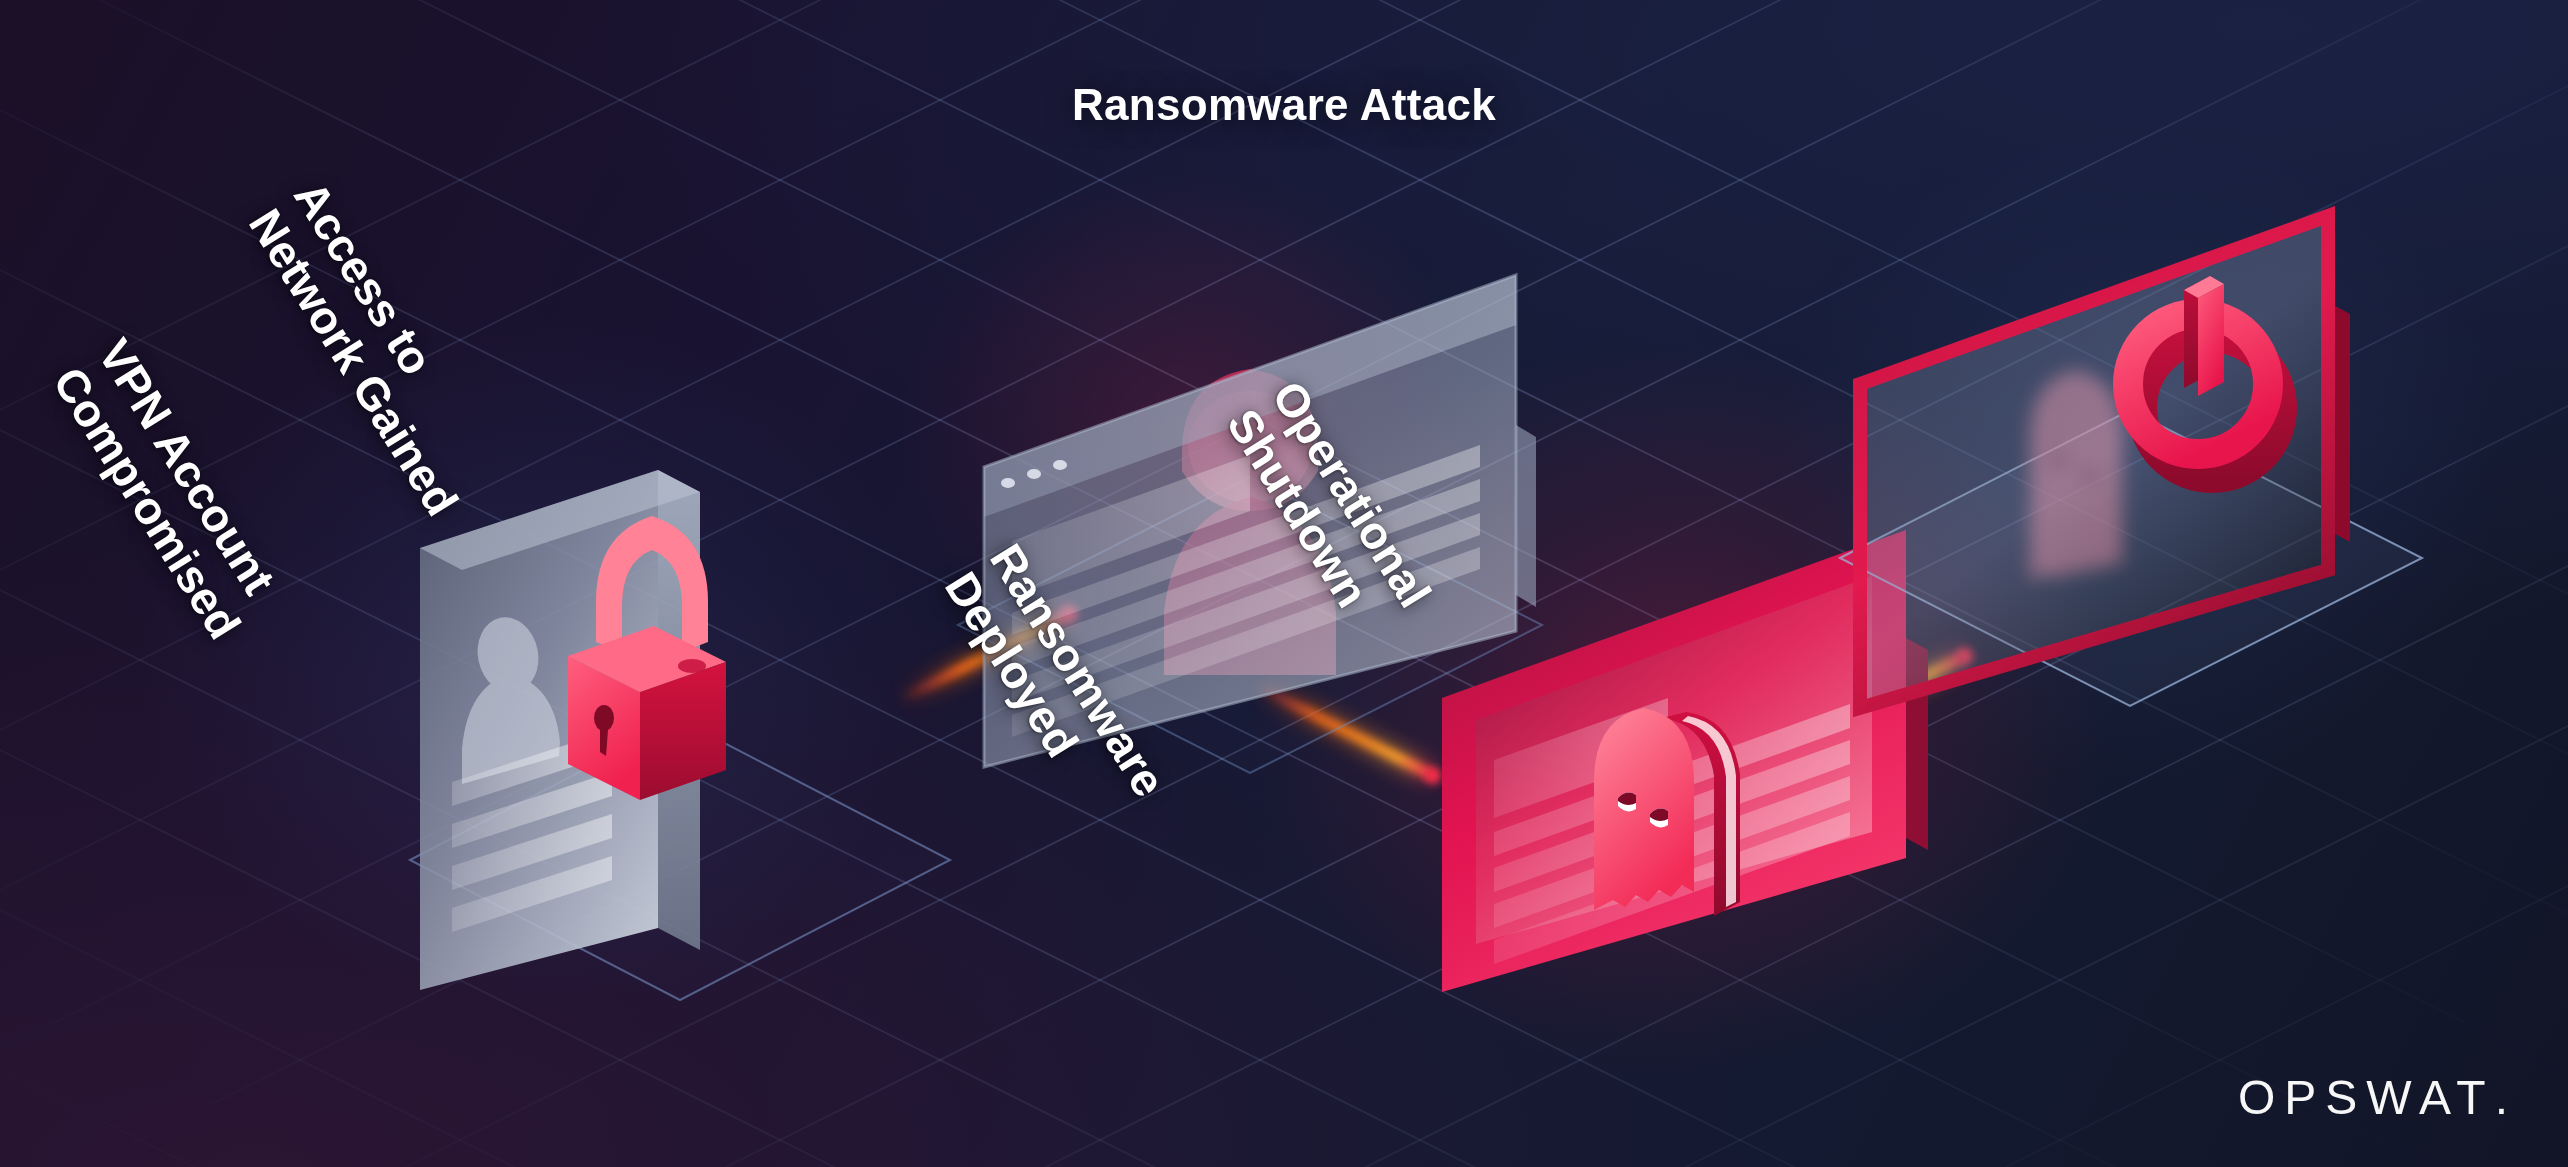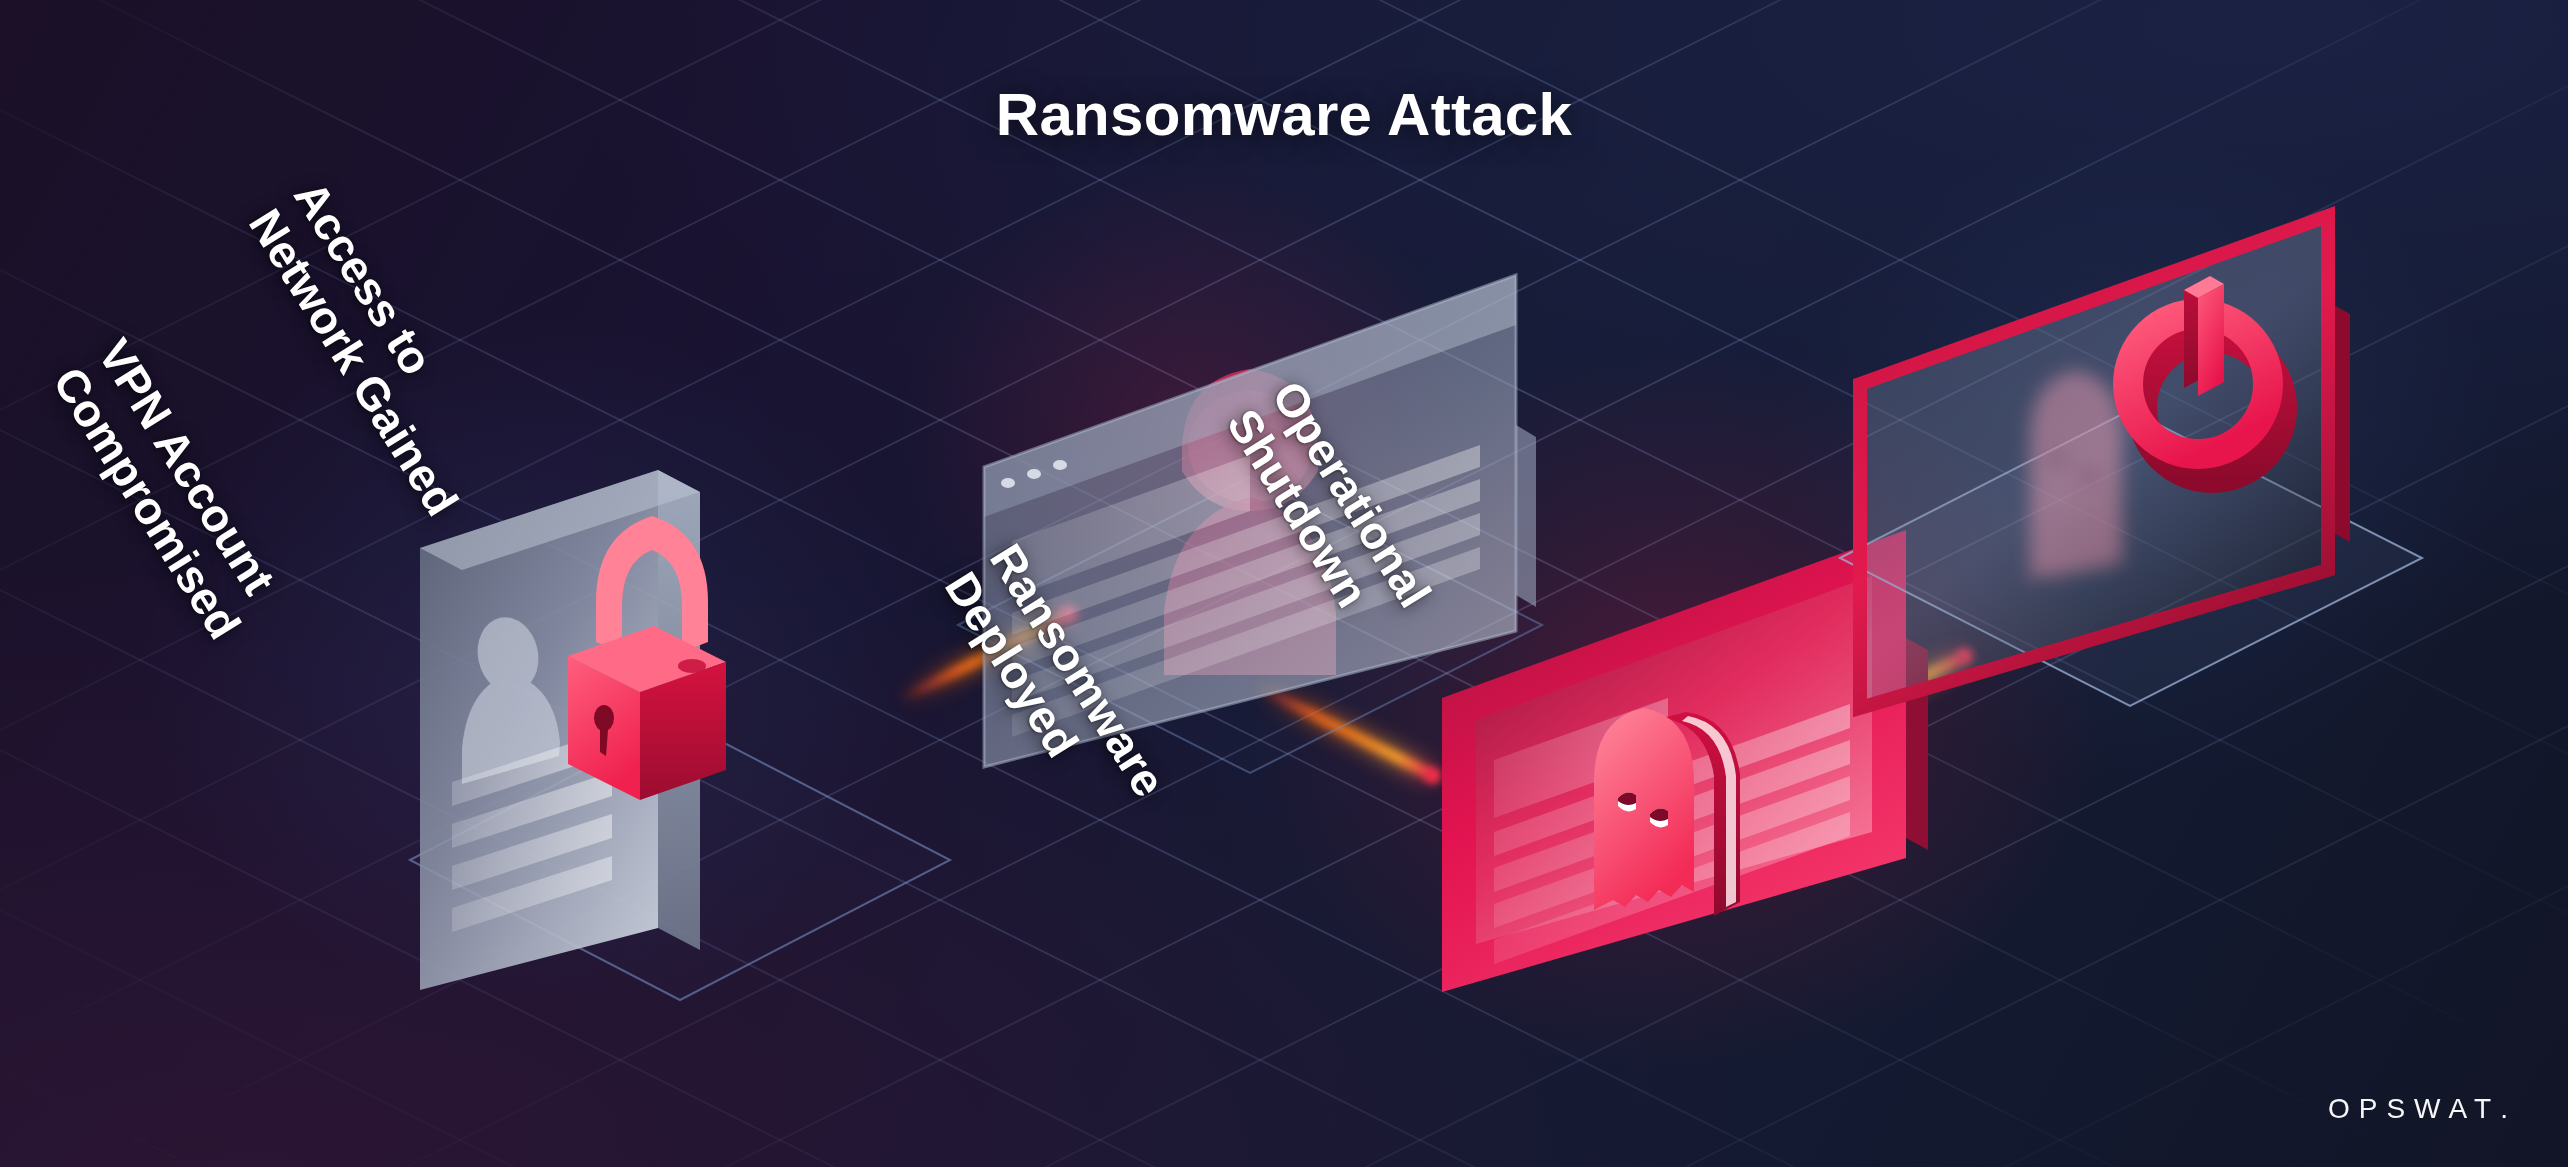--- a/index.html
+++ b/index.html
@@ -22,39 +22,39 @@
     background:radial-gradient(ellipse at center, rgba(214,26,72,.30) 0%, rgba(214,26,72,.13) 34%, rgba(214,26,72,0) 68%);}
   .glow.red-b{left:880px;top:150px;width:620px;height:560px;
     background:radial-gradient(ellipse at center, rgba(198,32,78,.22) 0%, rgba(198,32,78,0) 66%);}
   .glow.blue-a{left:120px;top:300px;width:820px;height:720px;
     background:radial-gradient(ellipse at center, rgba(70,96,168,.16) 0%, rgba(70,96,168,0) 68%);}
   .glow.blue-b{left:1760px;top:120px;width:760px;height:680px;
     background:radial-gradient(ellipse at center, rgba(66,92,160,.17) 0%, rgba(66,92,160,0) 68%);}
 
   
   #title{position:absolute;left:0;top:80px;width:2568px;text-align:center;
-    color:#fff;font-size:60px;font-weight:700;letter-spacing:.3px;
+    color:#fff;font-size:44px;font-weight:700;letter-spacing:.3px;
     text-shadow:0 2px 26px rgba(0,0,0,.55);}
 
   
   .node{position:absolute;}
   .node svg{display:block;overflow:visible;}
 
   
   .steplabel{position:absolute;color:#fff;font-weight:700;line-height:1.16;
     white-space:pre-line;text-shadow:0 3px 16px rgba(0,0,0,.62), 0 1px 3px rgba(0,0,0,.5);
     transform-origin:0 0;}
   .steplabel.s1{left:132px; top:330px; font-size:46px; transform:rotate(58deg);}
   .steplabel.s2{left:328px; top:172px; font-size:46px; transform:rotate(58deg);}
   .steplabel.s3{left:1024px;top:535px; font-size:46px; transform:rotate(58deg);}
   .steplabel.s4{left:1306px;top:372px; font-size:46px; transform:rotate(58deg);}
 
   
   #logo{position:absolute;right:60px;bottom:42px;color:#fff;
-    font-size:28px;letter-spacing:9px;font-weight:400;opacity:.97;}
+    font-size:48px;letter-spacing:9px;font-weight:400;opacity:.97;}
   #logo .dot{letter-spacing:0;}
 </style>
 </head>
 <body>
 
 <div id="stage">
 
   <div class="isogrid">
     <svg viewBox="0 0 2568 1167" xmlns="http://www.w3.org/2000/svg">
       <defs>

